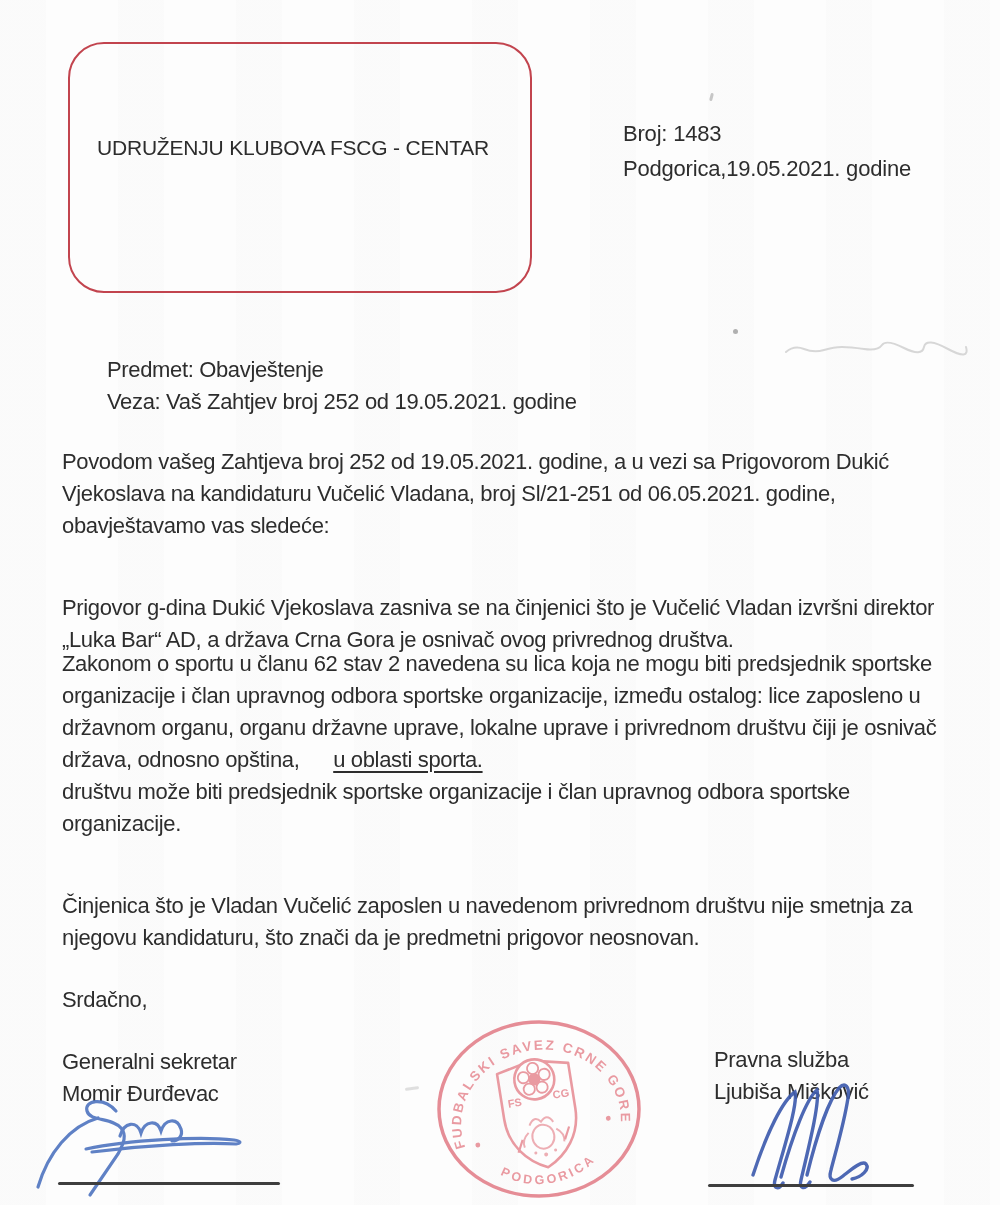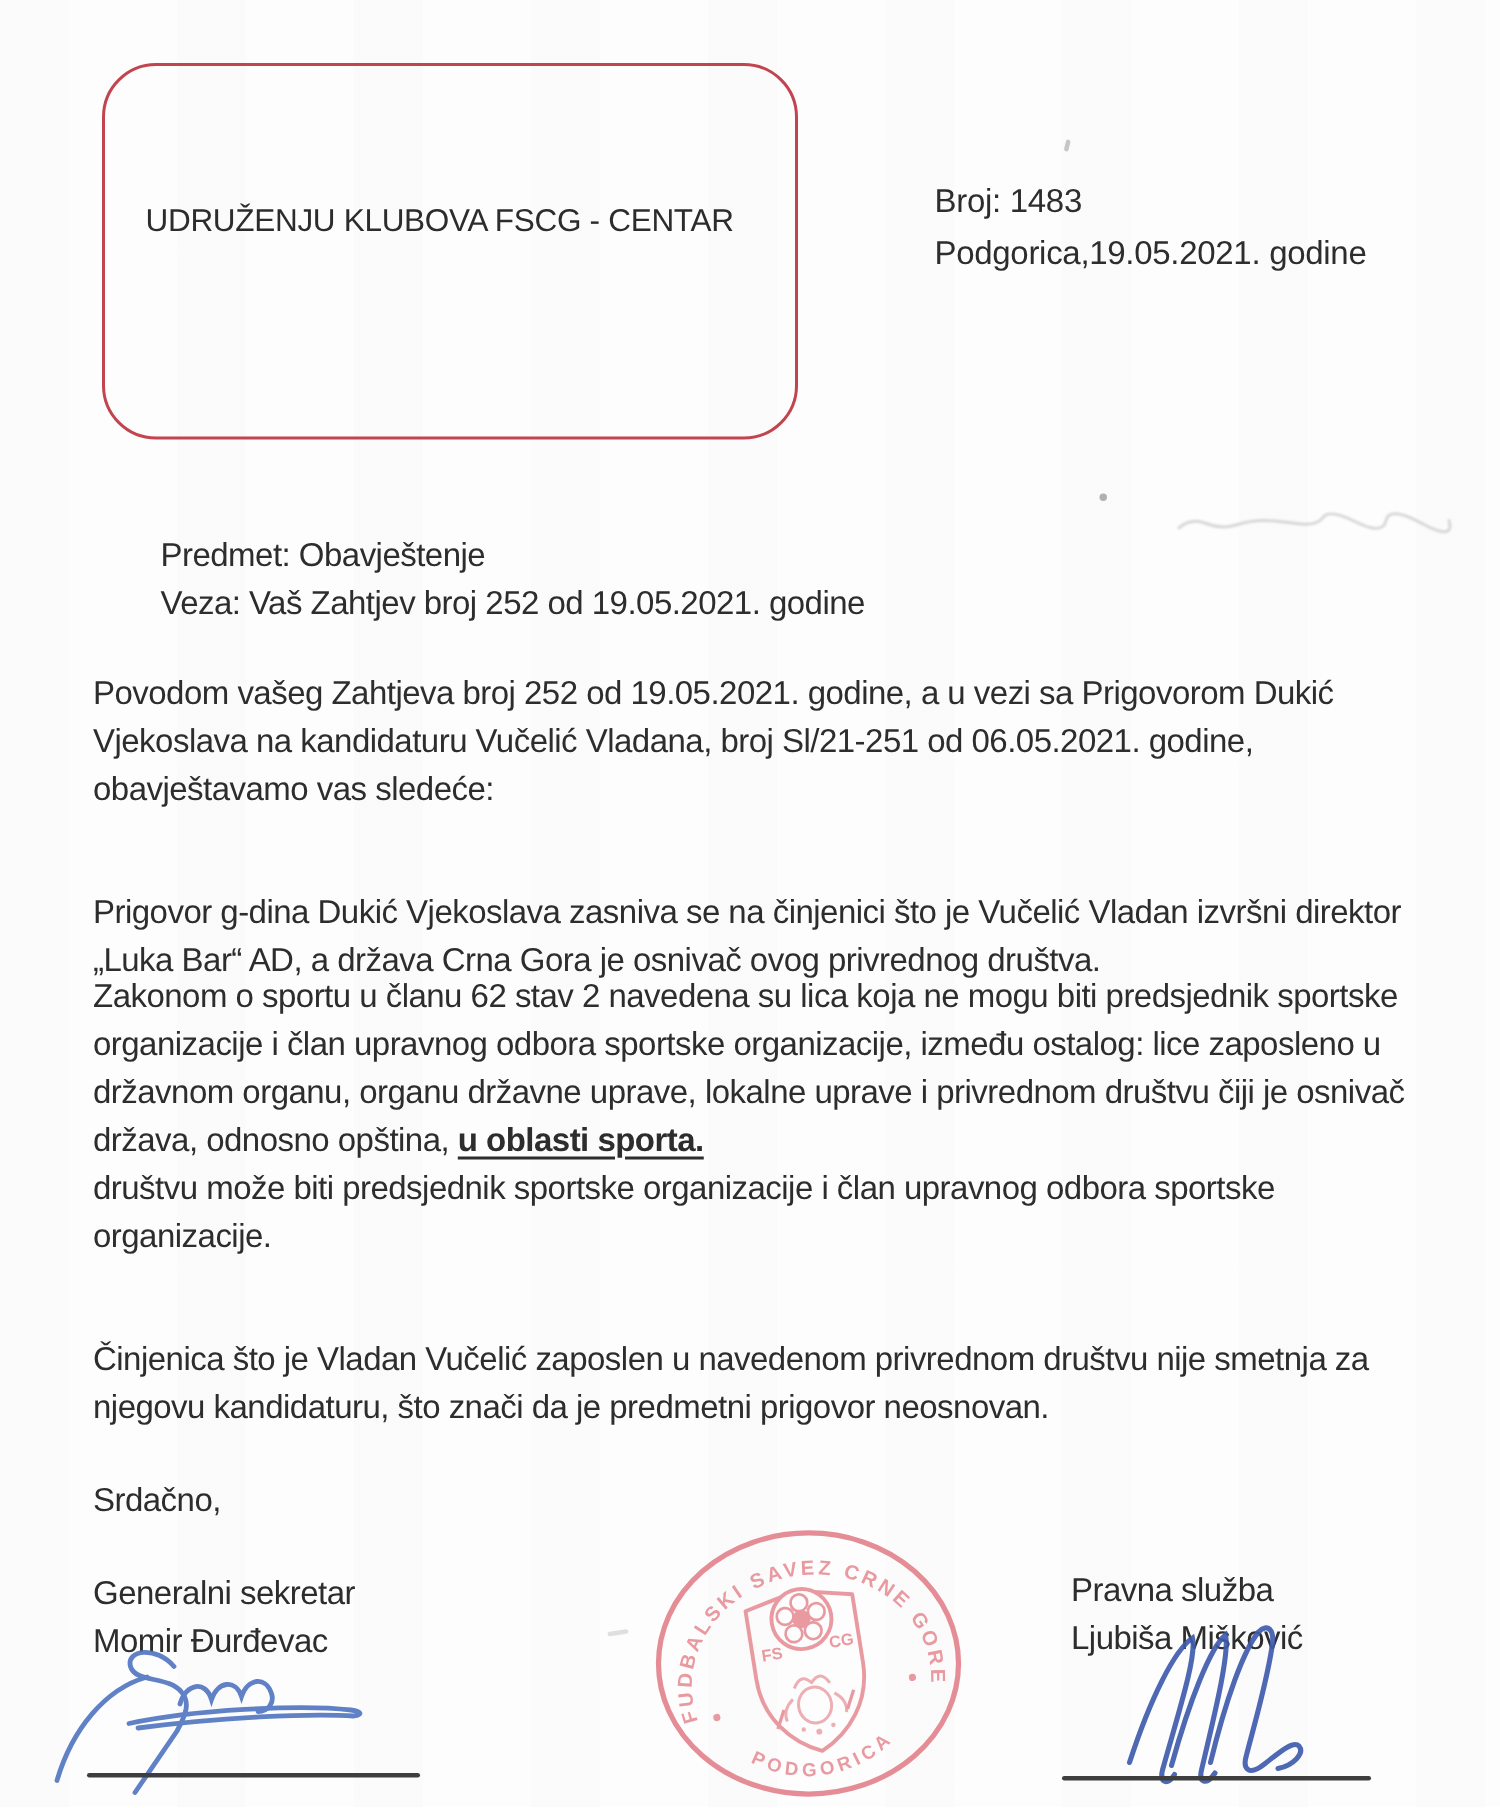--- a/index.html
+++ b/index.html
@@ -24,21 +24,21 @@
   }
   .meta { position:absolute; left:623px; top:116px; }
   .meta .ln { line-height:35px; letter-spacing:-0.2px; }
   .block { position:absolute; left:62px; }
   .subject { top:354px;margin-left:45px; }
   .p1 { top:446px; }
   .p2 { top:592px; }
   .p3 { top:648px; }
   .p4 { top:890px; }
   .closing { top:984px;text-align:right; }
-  .emph { font-weight:bold; text-decoration:underline; text-decoration-thickness:2px; text-underline-offset:4px; }
+  .emph { font-weight:normal; text-decoration:underline; text-decoration-thickness:2px; text-underline-offset:4px;margin-left:28px; }
   .roles-left  { position:absolute; left:62px;  top:1046px; }
   .roles-right { position:absolute; left:714px; top:1044px; }
   .sig-svg { position:absolute; }
   .sig-line { position:absolute; height:3px; background:#3e3e3e; border-radius:2px; }
   .sig-line-left  { left:58px;  top:1182px; width:222px; }
   .sig-line-right { left:708px; top:1184px; width:206px; }
   .stamp { position:absolute; left:433px; top:1016px; opacity:0.92; }
   .noise { position:absolute; pointer-events:none; }
   .noise-tick { left:710px; top:93px; width:3px; height:8px; background:#9a9a9a; opacity:.55; transform:rotate(14deg); border-radius:2px; }
   .noise-dot  { left:733px; top:329px; width:5px; height:5px; background:#7f7f7f; opacity:.6; border-radius:50%; }

